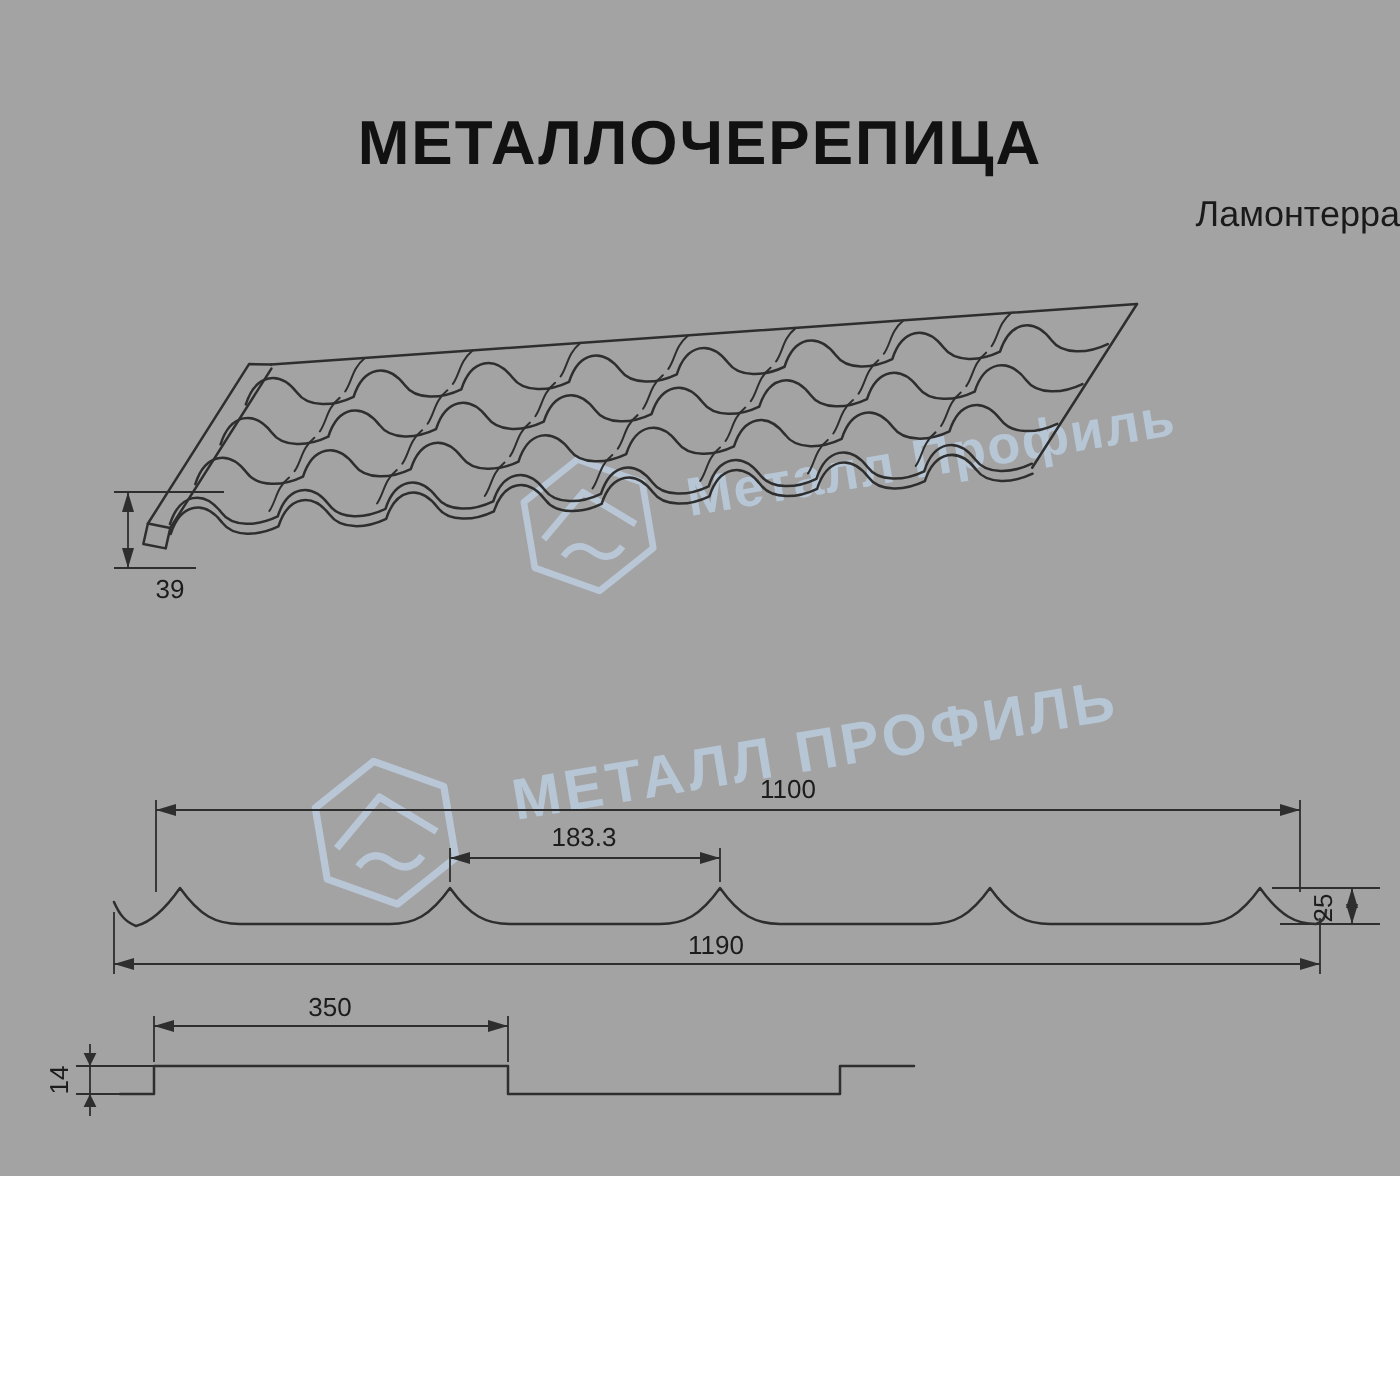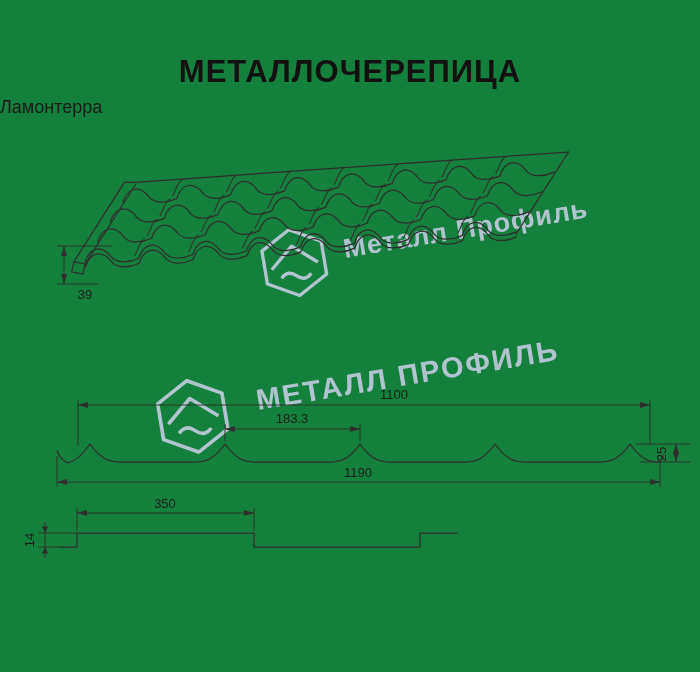--- a/index.html
+++ b/index.html
@@ -1,25 +1,25 @@
 <!DOCTYPE html>
 <html><head>
 <meta charset="utf-8">
 <style>
   html,body { margin:0; padding:0; background:#ffffff; }
   .page {
-    position:relative; width:700px; height:672px; background:#15803d;
+    position:relative; width:700px; height:588px; background:#a3a3a3;
     font-family:"Liberation Sans", sans-serif; overflow:hidden;
   }
   .title {
     position:absolute; top:54px; left:0; width:700px; text-align:center;
     font-size:31px; font-weight:bold; letter-spacing:1px; color:#111;
   }
   .subtitle {
-    position:absolute; top:97px; left:0; width:700px; text-align:left;
+    position:absolute; top:97px; left:0; width:700px; text-align:right;
     font-size:18px; font-weight:400; color:#1a1a1a;
   }
   svg.scene { position:absolute; left:0; top:0; }
   .draw  { fill:none; stroke:#2e2e2e; stroke-width:1.25; stroke-linecap:round; stroke-linejoin:round; }
   .thin  { fill:none; stroke:#2e2e2e; stroke-width:1; stroke-linecap:round; stroke-linejoin:round; }
   .dimln { fill:none; stroke:#2e2e2e; stroke-width:0.9; }
   .dimtext { fill:#1c1c1c; font-family:"Liberation Sans", sans-serif; font-size:13px; }
   .arrowfill { fill:#2e2e2e; stroke:none; }
   .wm  { fill:none; stroke:#b9c8d8; stroke-width:4; stroke-linejoin:round; opacity:0.95; }
   .wmt { fill:#b9c8d8; font-family:"Liberation Sans", sans-serif; font-weight:bold; opacity:0.95; }

